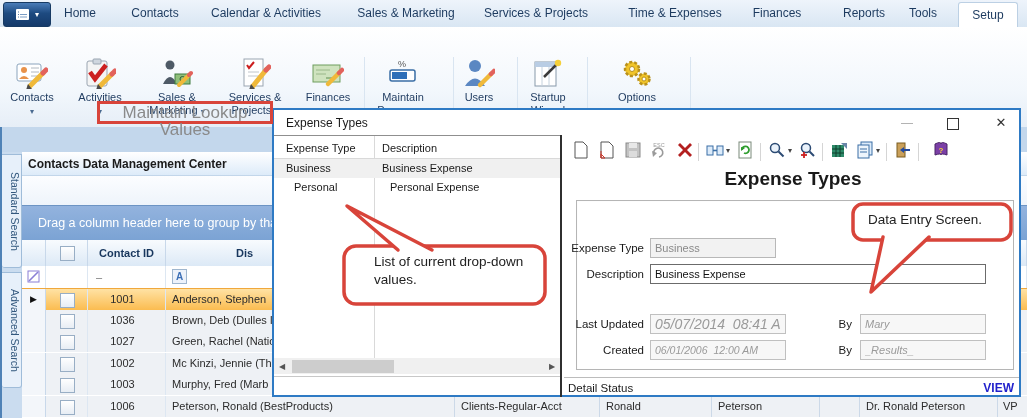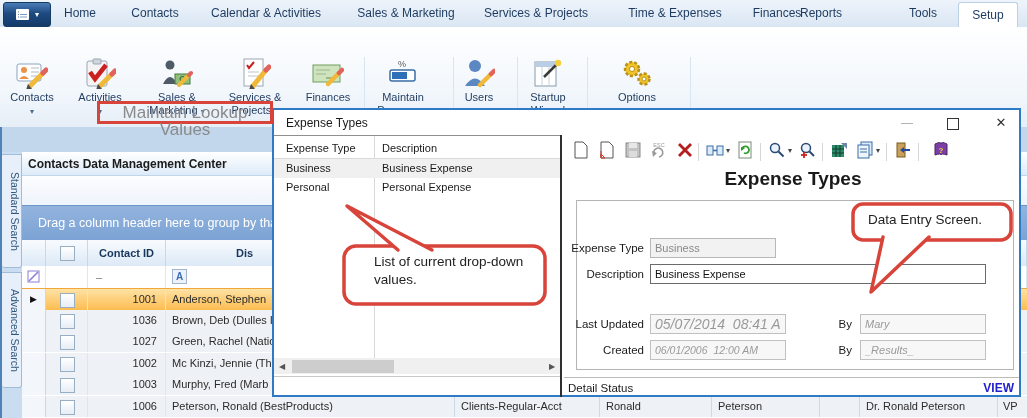--- a/index.html
+++ b/index.html
@@ -55,21 +55,21 @@
   .filtrow{left:22px;top:266px;width:1005px;height:22px;background:#ffffff;border-bottom:1px solid #d5e1ef;}
   .fcell{top:0;height:22px;border-right:1px solid #dde7f2;box-sizing:border-box;font-size:11px;color:#777;}
   .grow{left:22px;width:1005px;height:21px;background:#eef1f5;border-bottom:1px solid #ffffff;}
   .grow.sel{background:linear-gradient(#ffe2a4,#fbbc50);border-top:1px solid #f0a83c;border-bottom:1px solid #e89c34;}
   .gcell{top:0;height:21px;box-sizing:border-box;font-size:11px;color:#2b2b2b;line-height:21px;}
   .rowhdr{left:0;width:24px;background:#f3f6fa;border-right:1px solid #c8d8ea;text-align:center;font-size:9px;color:#111;}
   .grow.sel .rowhdr{background:#f3f6fa;}
   .chkcell{left:24px;width:42px;border-right:1px solid #dde7f2;}
   .chk{position:absolute;left:14px;top:4px;width:13px;height:13px;border:1px solid #98aec5;
        background:linear-gradient(#ffffff,#e7edf4);}
-  .idcell{left:66px;width:78px;border-right:1px solid #dde7f2;text-align:right;padding-right:8px;}
+  .idcell{left:66px;width:78px;border-right:1px solid #dde7f2;text-align:center;padding-right:8px;}
   .namecell{left:144px;padding-left:6px;}
   
   .dialog{left:272px;top:108px;width:749px;height:289px;background:#ffffff;
           border:2px solid #2e7ac4;box-sizing:border-box;z-index:10;}
   .dlg-title{left:12px;top:6px;font-size:12px;color:#1a1a1a;}
   .winbtn{top:4px;width:30px;height:18px;text-align:center;line-height:18px;font-size:12px;color:#333;}
   .listhdr{font-size:11px;color:#1a1a1a;}
   .listrow{font-size:11px;color:#1a1a1a;}
   .divline{background:#d9d9d9;}
   .splitter{left:286px;top:25px;width:2px;height:262px;background:#2f2f2f;}
@@ -110,21 +110,21 @@
         </svg>
       <span style="color:#fff;font-size:8px;">▾</span>
     </div>
     <div class="abs menuitem" style="left:52px;width:56px;">Home</div>
     <div class="abs menuitem" style="left:116px;width:78px;">Contacts</div>
     <div class="abs menuitem" style="left:196px;width:140px;">Calendar &amp; Activities</div>
     <div class="abs menuitem" style="left:345px;width:122px;">Sales &amp; Marketing</div>
     <div class="abs menuitem" style="left:470px;width:132px;">Services &amp; Projects</div>
     <div class="abs menuitem" style="left:612px;width:126px;">Time &amp; Expenses</div>
     <div class="abs menuitem" style="left:742px;width:70px;">Finances</div>
-    <div class="abs menuitem" style="left:788px;width:66px;">Reports</div>
+    <div class="abs menuitem" style="left:831px;width:66px;">Reports</div>
     <div class="abs menuitem" style="left:897px;width:52px;">Tools</div>
     <div class="abs menuitem active" style="left:958px;width:58px;">Setup</div>
   </div>
 
   <div class="abs ribbon">
     <div class="abs rsep" style="left:364px;"></div>
     <div class="abs rsep" style="left:453px;"></div>
     <div class="abs rsep" style="left:517px;"></div>
     <div class="abs rsep" style="left:587px;"></div>
     <div class="abs rsep" style="left:690px;"></div>
@@ -369,21 +369,21 @@
 
     <div class="abs" style="left:0;top:25px;width:286px;height:1px;background:#8f8f8f;"></div>
     <div class="abs listhdr" style="left:12px;top:32px;">Expense Type</div>
     <div class="abs listhdr" style="left:108px;top:32px;">Description</div>
     <div class="abs divline" style="left:100px;top:26px;width:1px;height:222px;"></div>
     <div class="abs divline" style="left:0;top:48px;width:286px;height:1px;"></div>
     <div class="abs" style="left:0;top:49px;width:286px;height:19px;background:#f0f0f0;">
       <span class="listrow abs" style="left:12px;top:3px;">Business</span>
       <span class="listrow abs" style="left:108px;top:3px;">Business Expense</span>
     </div>
-    <div class="abs" style="left:0;top:68px;width:286px;height:19px;">
+    <div class="abs" style="left:8px;top:68px;width:286px;height:19px;">
       <span class="listrow abs" style="left:12px;top:3px;">Personal</span>
       <span class="listrow abs" style="left:108px;top:3px;">Personal Expense</span>
     </div>
 
     <div class="abs scrolltrack" style="left:0;top:248px;width:286px;height:16px;">
       <div class="abs sarrow" style="left:2px;top:1px;width:12px;">◀</div>
       <div class="abs scrollthumb" style="left:18px;top:1.5px;width:102px;height:13px;"></div>
       <div class="abs sarrow" style="left:272px;top:1px;width:12px;">▶</div>
     </div>
     <div class="abs divline" style="left:0;top:266px;width:286px;height:1px;background:#c8c8c8;"></div>

